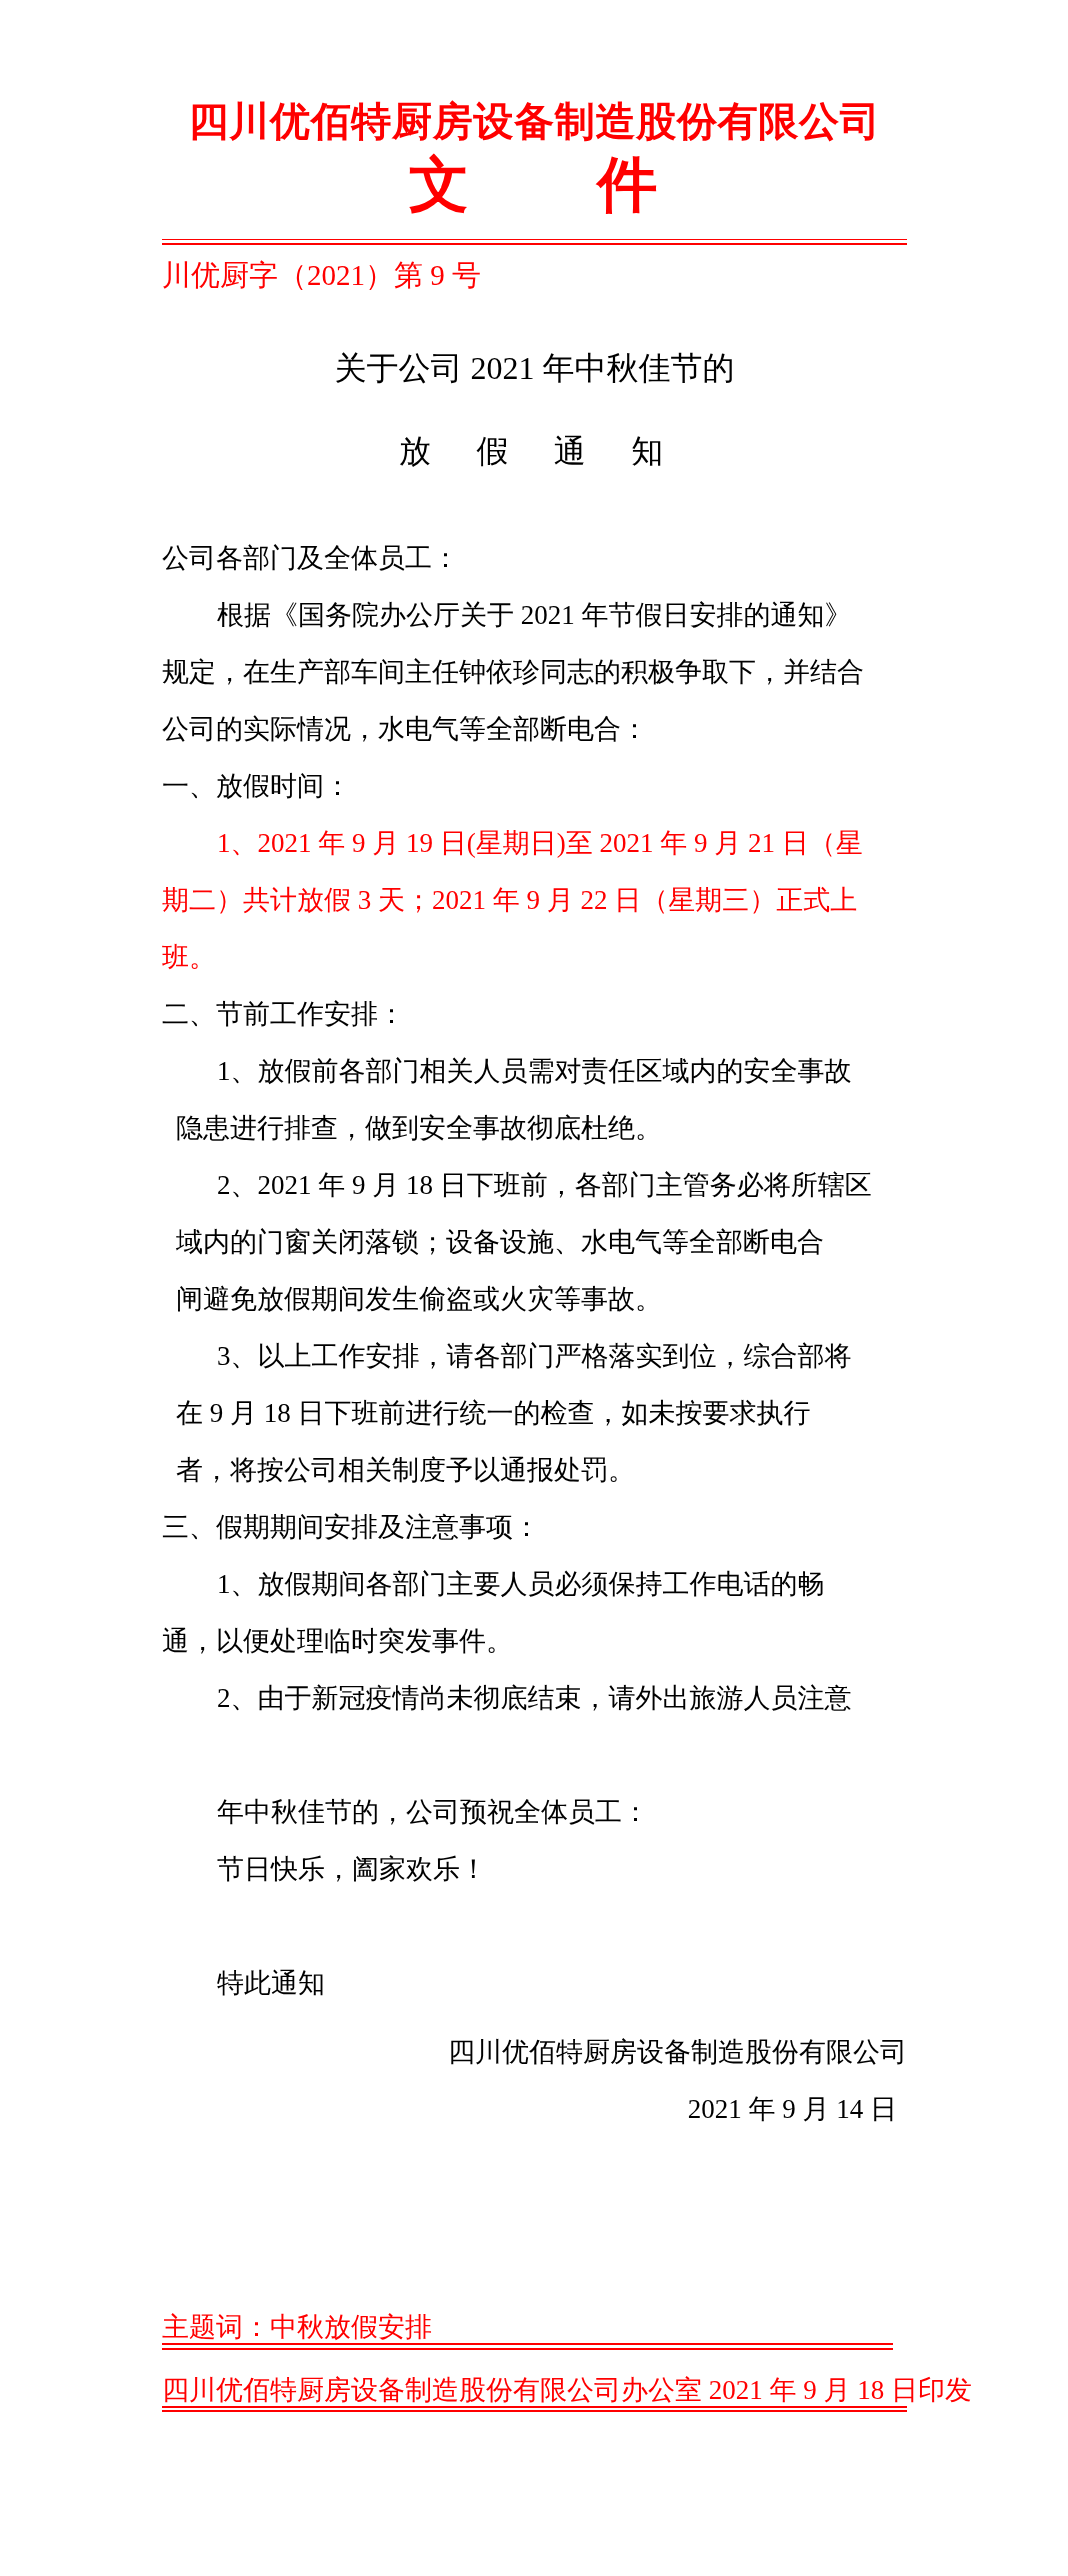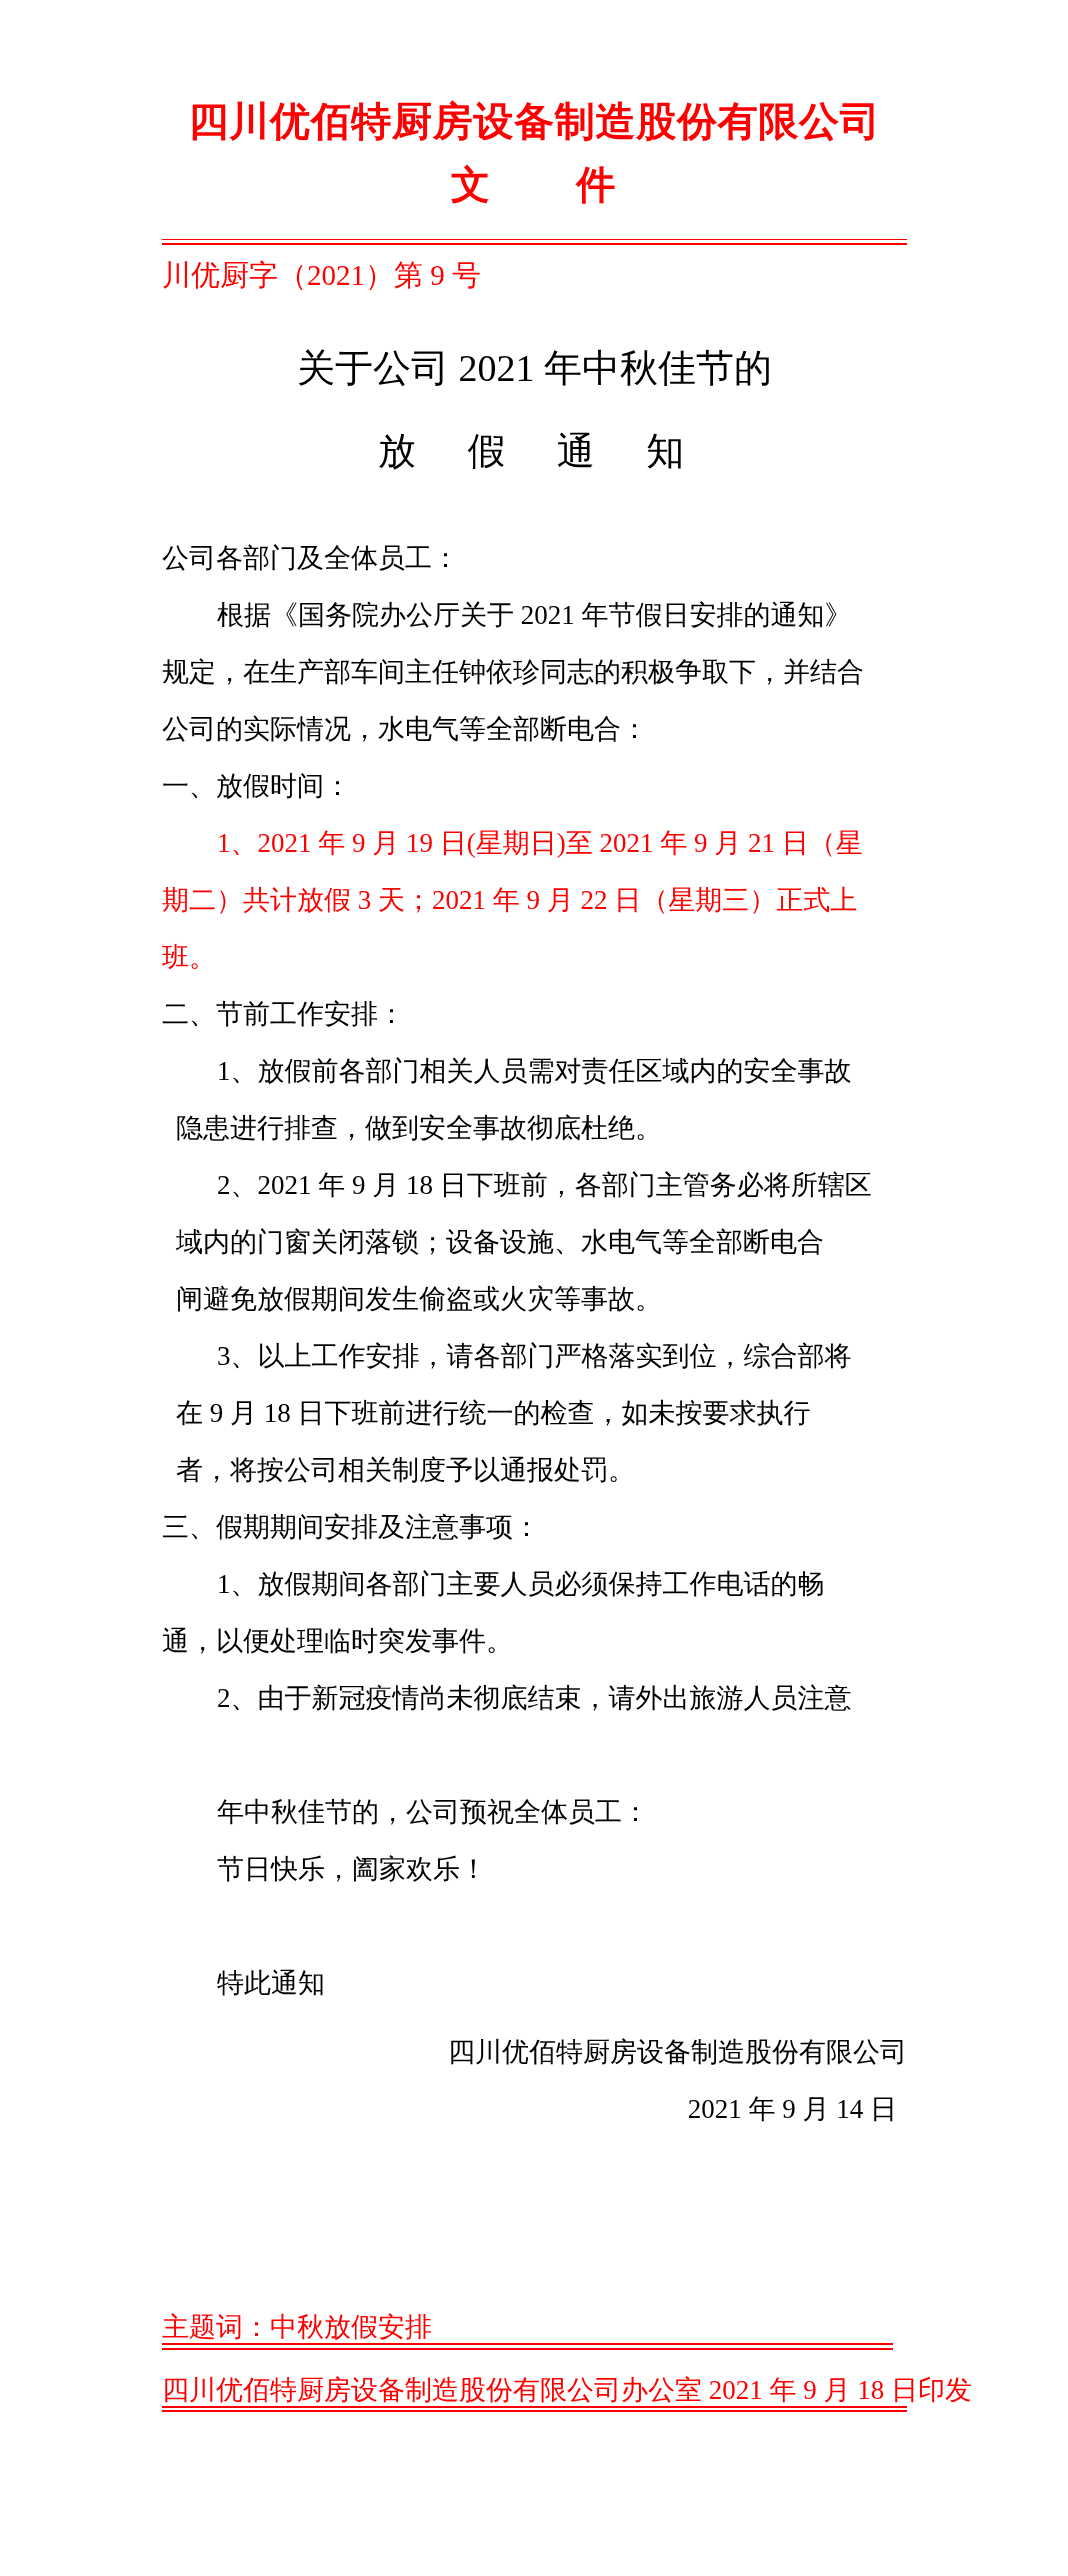--- a/index.html
+++ b/index.html
@@ -16,38 +16,38 @@
   
   .org-name{
     padding-top:101px;
     font-size:40px;line-height:42px;
     font-weight:bold;color:#ff0000;
     text-align:center;letter-spacing:0.7px;
     white-space:nowrap;
   }
   .doc-word{
     margin-top:19px;
-    font-size:39px;line-height:46px;
+    font-size:60px;line-height:46px;
     font-weight:bold;color:#ff0000;
     text-align:center;letter-spacing:2.7px;
   }
   .rule-double{
     margin-top:31px;
     height:3.4px;
     border-top:1.3px solid #ff0000;
     border-bottom:2px solid #ff0000;
   }
   .doc-number{
     margin-top:15px;
     font-size:29px;line-height:31px;
     color:#ff0000;
   }
 
   
-  .title{margin-top:36px;font-size:38px;line-height:83px;text-align:center;}
+  .title{margin-top:36px;font-size:32px;line-height:83px;text-align:center;}
   .title .t2{letter-spacing:6.7px;}
 
   
   .body-lines{margin-top:37px;font-size:27px;line-height:57px;}
   .bline{white-space:nowrap;}
   .bline.red{color:#ff0000;}
   .bline.blank{height:57px;}
 
   .sign-block{margin-top:12px;font-size:27px;line-height:57px;}
   .sign-company{text-align:right;white-space:nowrap;}

